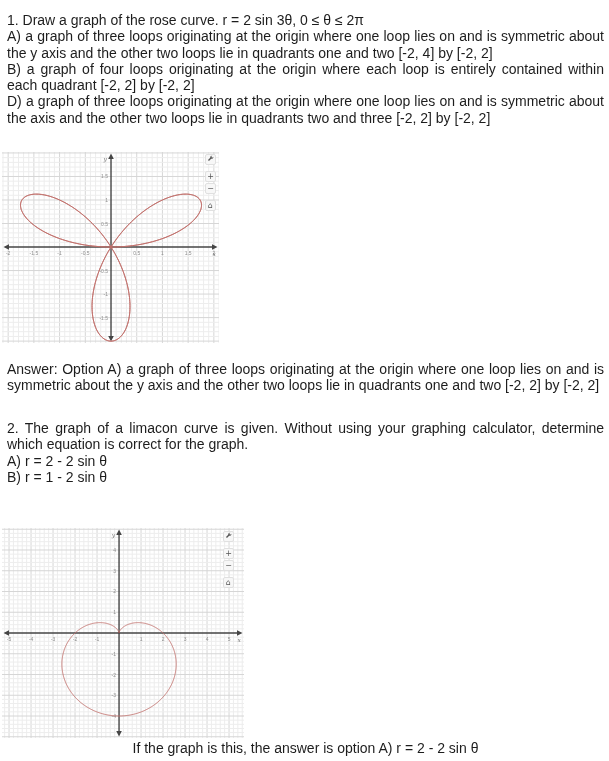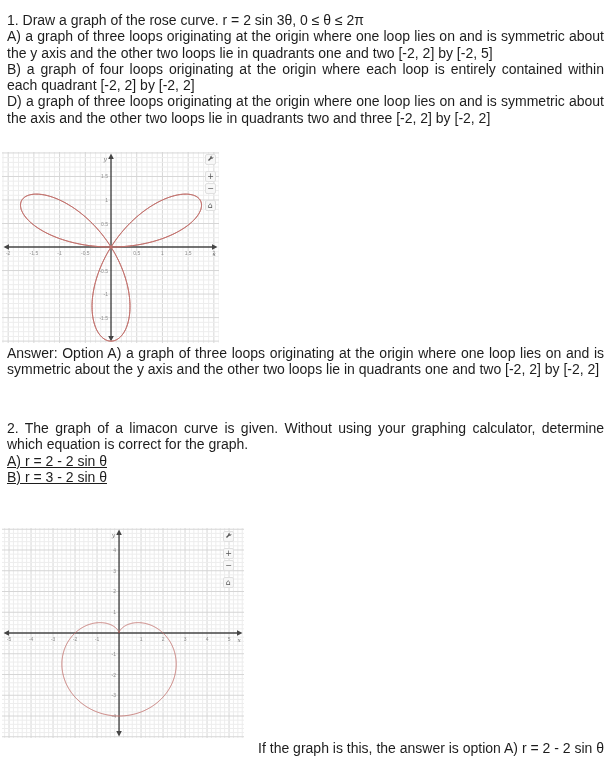--- a/index.html
+++ b/index.html
@@ -3,24 +3,24 @@
 <meta charset="utf-8">
 <style>
   html,body{margin:0;padding:0;}
   body{
     width:609px;height:761px;position:relative;background:#ffffff;
     font-family:"Liberation Sans",sans-serif;color:#1d1d1d;overflow:hidden;
   }
   .para{position:absolute;left:7px;width:597px;font-size:14px;line-height:16.3px;text-align:justify;}
   .para div{text-align:justify;}
   #q1-block{top:1px;margin-top:11px;}
-  #answer1-block{top:345px;}
+  #answer1-block{top:361px;}
   #q2-block{top:420px;}
-  #conclusion-block{top:740px;text-align:right;}
-  #q2-block .opt{text-align:left;text-decoration:underline;}
+  #conclusion-block{top:740px;text-align:center;}
+  #q2-block .opt{text-align:left;}
 
   .graph-panel{position:absolute;background:#ffffff;}
   #graph1{left:2px;top:152px;width:217px;height:191px;}
   #graph2{left:2px;top:528px;width:242px;height:210px;}
   .plot{display:block;}
 
   .gtoolbar{position:absolute;display:flex;flex-direction:column;align-items:flex-end;}
   #graph1 .gtoolbar{top:2px;right:3px;}
   #graph2 .gtoolbar{top:3px;right:10px;}
   .gbtn{
@@ -32,21 +32,21 @@
   }
   .gbtn span{display:block;pointer-events:none;}
   .gbtn-stack{margin-top:6px;display:flex;flex-direction:column;gap:1px;}
   .gbtn.home{margin-top:5px;}
 </style>
 </head>
 <body>
 
 <div class="para" id="q1-block">
   <div>1. Draw a graph of the rose curve. r = 2 sin 3θ, 0 ≤ θ ≤ 2π</div>
-  <div>A) a graph of three loops originating at the origin where one loop lies on and is symmetric about the y axis and the other two loops lie in quadrants one and two [-2, 2] by [-2, 5]</div>
+  <div>A) a graph of three loops originating at the origin where one loop lies on and is symmetric about the y axis and the other two loops lie in quadrants one and two [-2, 4] by [-2, 2]</div>
   <div>B) a graph of four loops originating at the origin where each loop is entirely contained within each quadrant [-2, 2] by [-2, 2]</div>
   <div>D) a graph of three loops originating at the origin where one loop lies on and is symmetric about the axis and the other two loops lie in quadrants two and three [-2, 2] by [-2, 2]</div>
 </div>
 
 <div class="graph-panel" id="graph1">
   <svg class="plot" width="217" height="191">
       <line x1="1.0284360189573363" y1="0" x2="1.0284360189573363" y2="191" stroke="#ededed" stroke-width="1"></line>
       <line x1="6.1706161137440745" y1="0" x2="6.1706161137440745" y2="191" stroke="#d6d6d6" stroke-width="1"></line>
       <line x1="11.312796208530798" y1="0" x2="11.312796208530798" y2="191" stroke="#ededed" stroke-width="1"></line>
       <line x1="16.454976303317537" y1="0" x2="16.454976303317537" y2="191" stroke="#ededed" stroke-width="1"></line>
@@ -172,21 +172,21 @@
         </button>
     </div>
   </div>
 </div>
 
 <div class="para" id="answer1-block">Answer: Option A) a graph of three loops originating at the origin where one loop lies on and is symmetric about the y axis and the other two loops lie in quadrants one and two [-2, 2] by [-2, 2]</div>
 
 <div class="para" id="q2-block">
   <div>2. The graph of a limacon curve is given. Without using your graphing calculator, determine which equation is correct for the graph.</div>
   <div class="opt">A) r = 2 - 2 sin θ</div>
-  <div class="opt">B) r = 3 - 2 sin θ</div>
+  <div class="opt">B) r = 1 - 2 sin θ</div>
 </div>
 
 <div class="graph-panel" id="graph2">
   <svg class="plot" width="242" height="210">
       <line x1="2.6400000000000006" y1="0" x2="2.6400000000000006" y2="210" stroke="#ededed" stroke-width="1"></line>
       <line x1="7.040000000000006" y1="0" x2="7.040000000000006" y2="210" stroke="#d6d6d6" stroke-width="1"></line>
       <line x1="11.439999999999984" y1="0" x2="11.439999999999984" y2="210" stroke="#ededed" stroke-width="1"></line>
       <line x1="15.83999999999999" y1="0" x2="15.83999999999999" y2="210" stroke="#ededed" stroke-width="1"></line>
       <line x1="20.239999999999995" y1="0" x2="20.239999999999995" y2="210" stroke="#ededed" stroke-width="1"></line>
       <line x1="24.64" y1="0" x2="24.64" y2="210" stroke="#ededed" stroke-width="1"></line>

